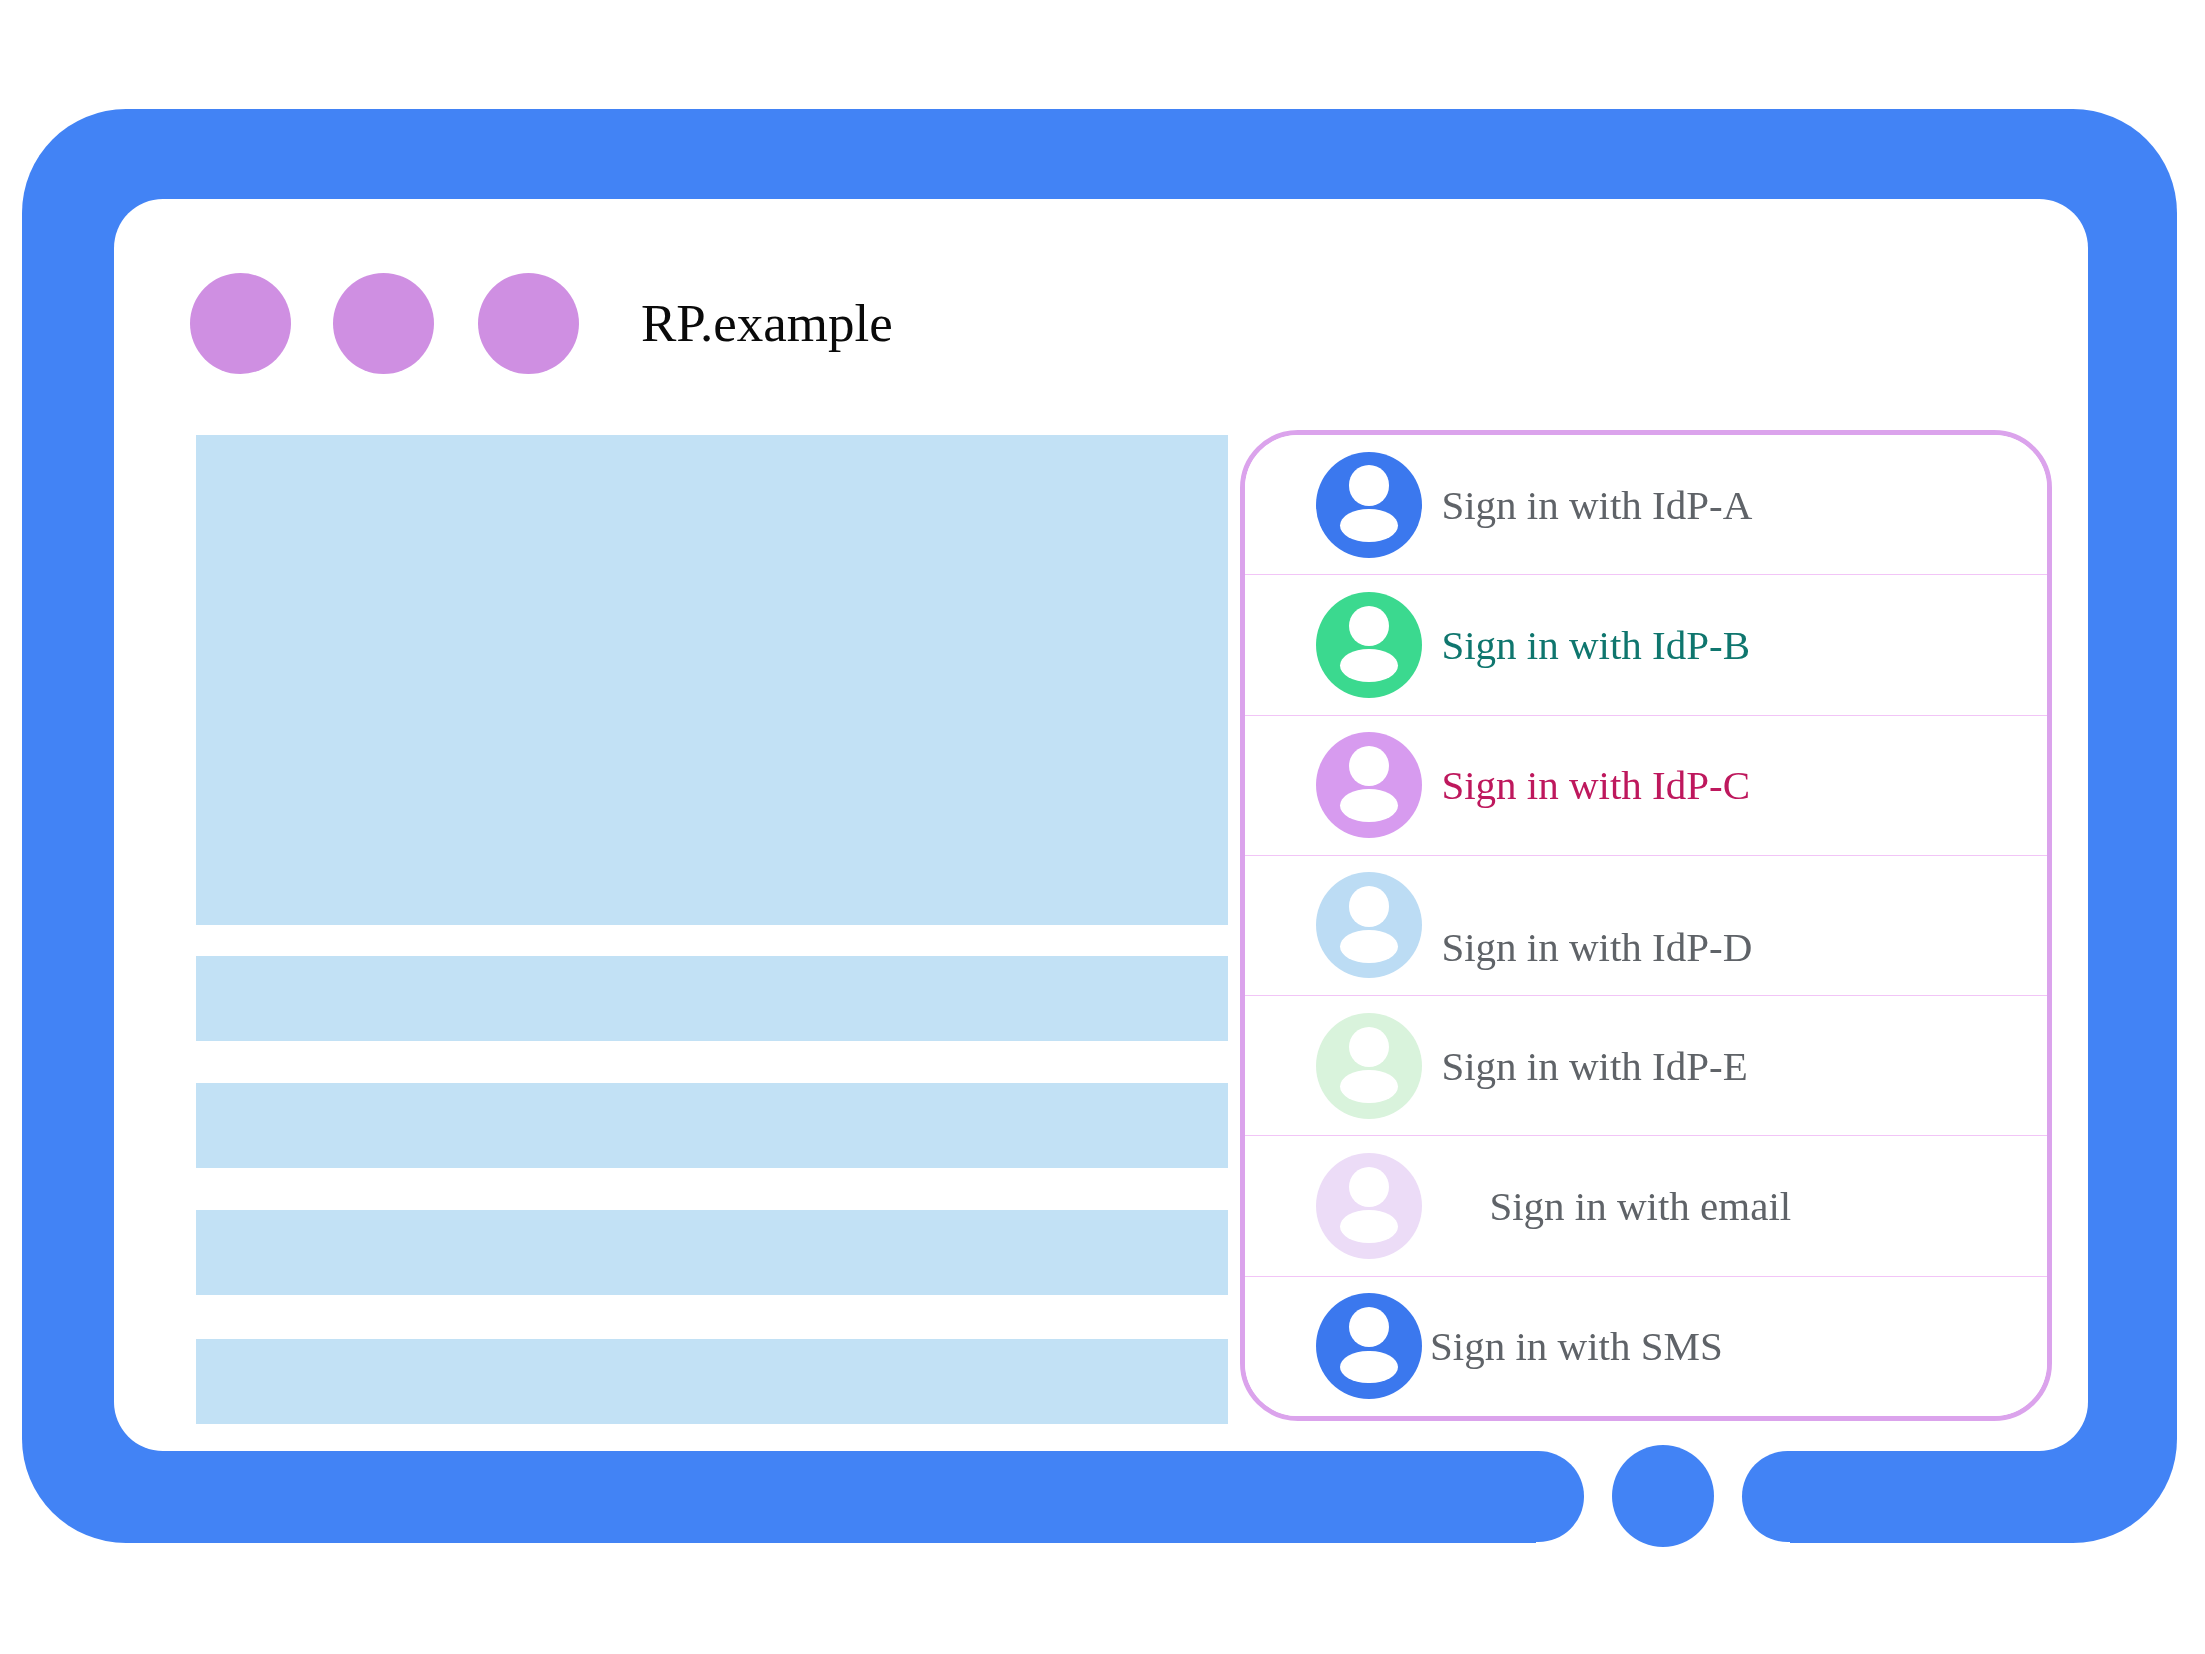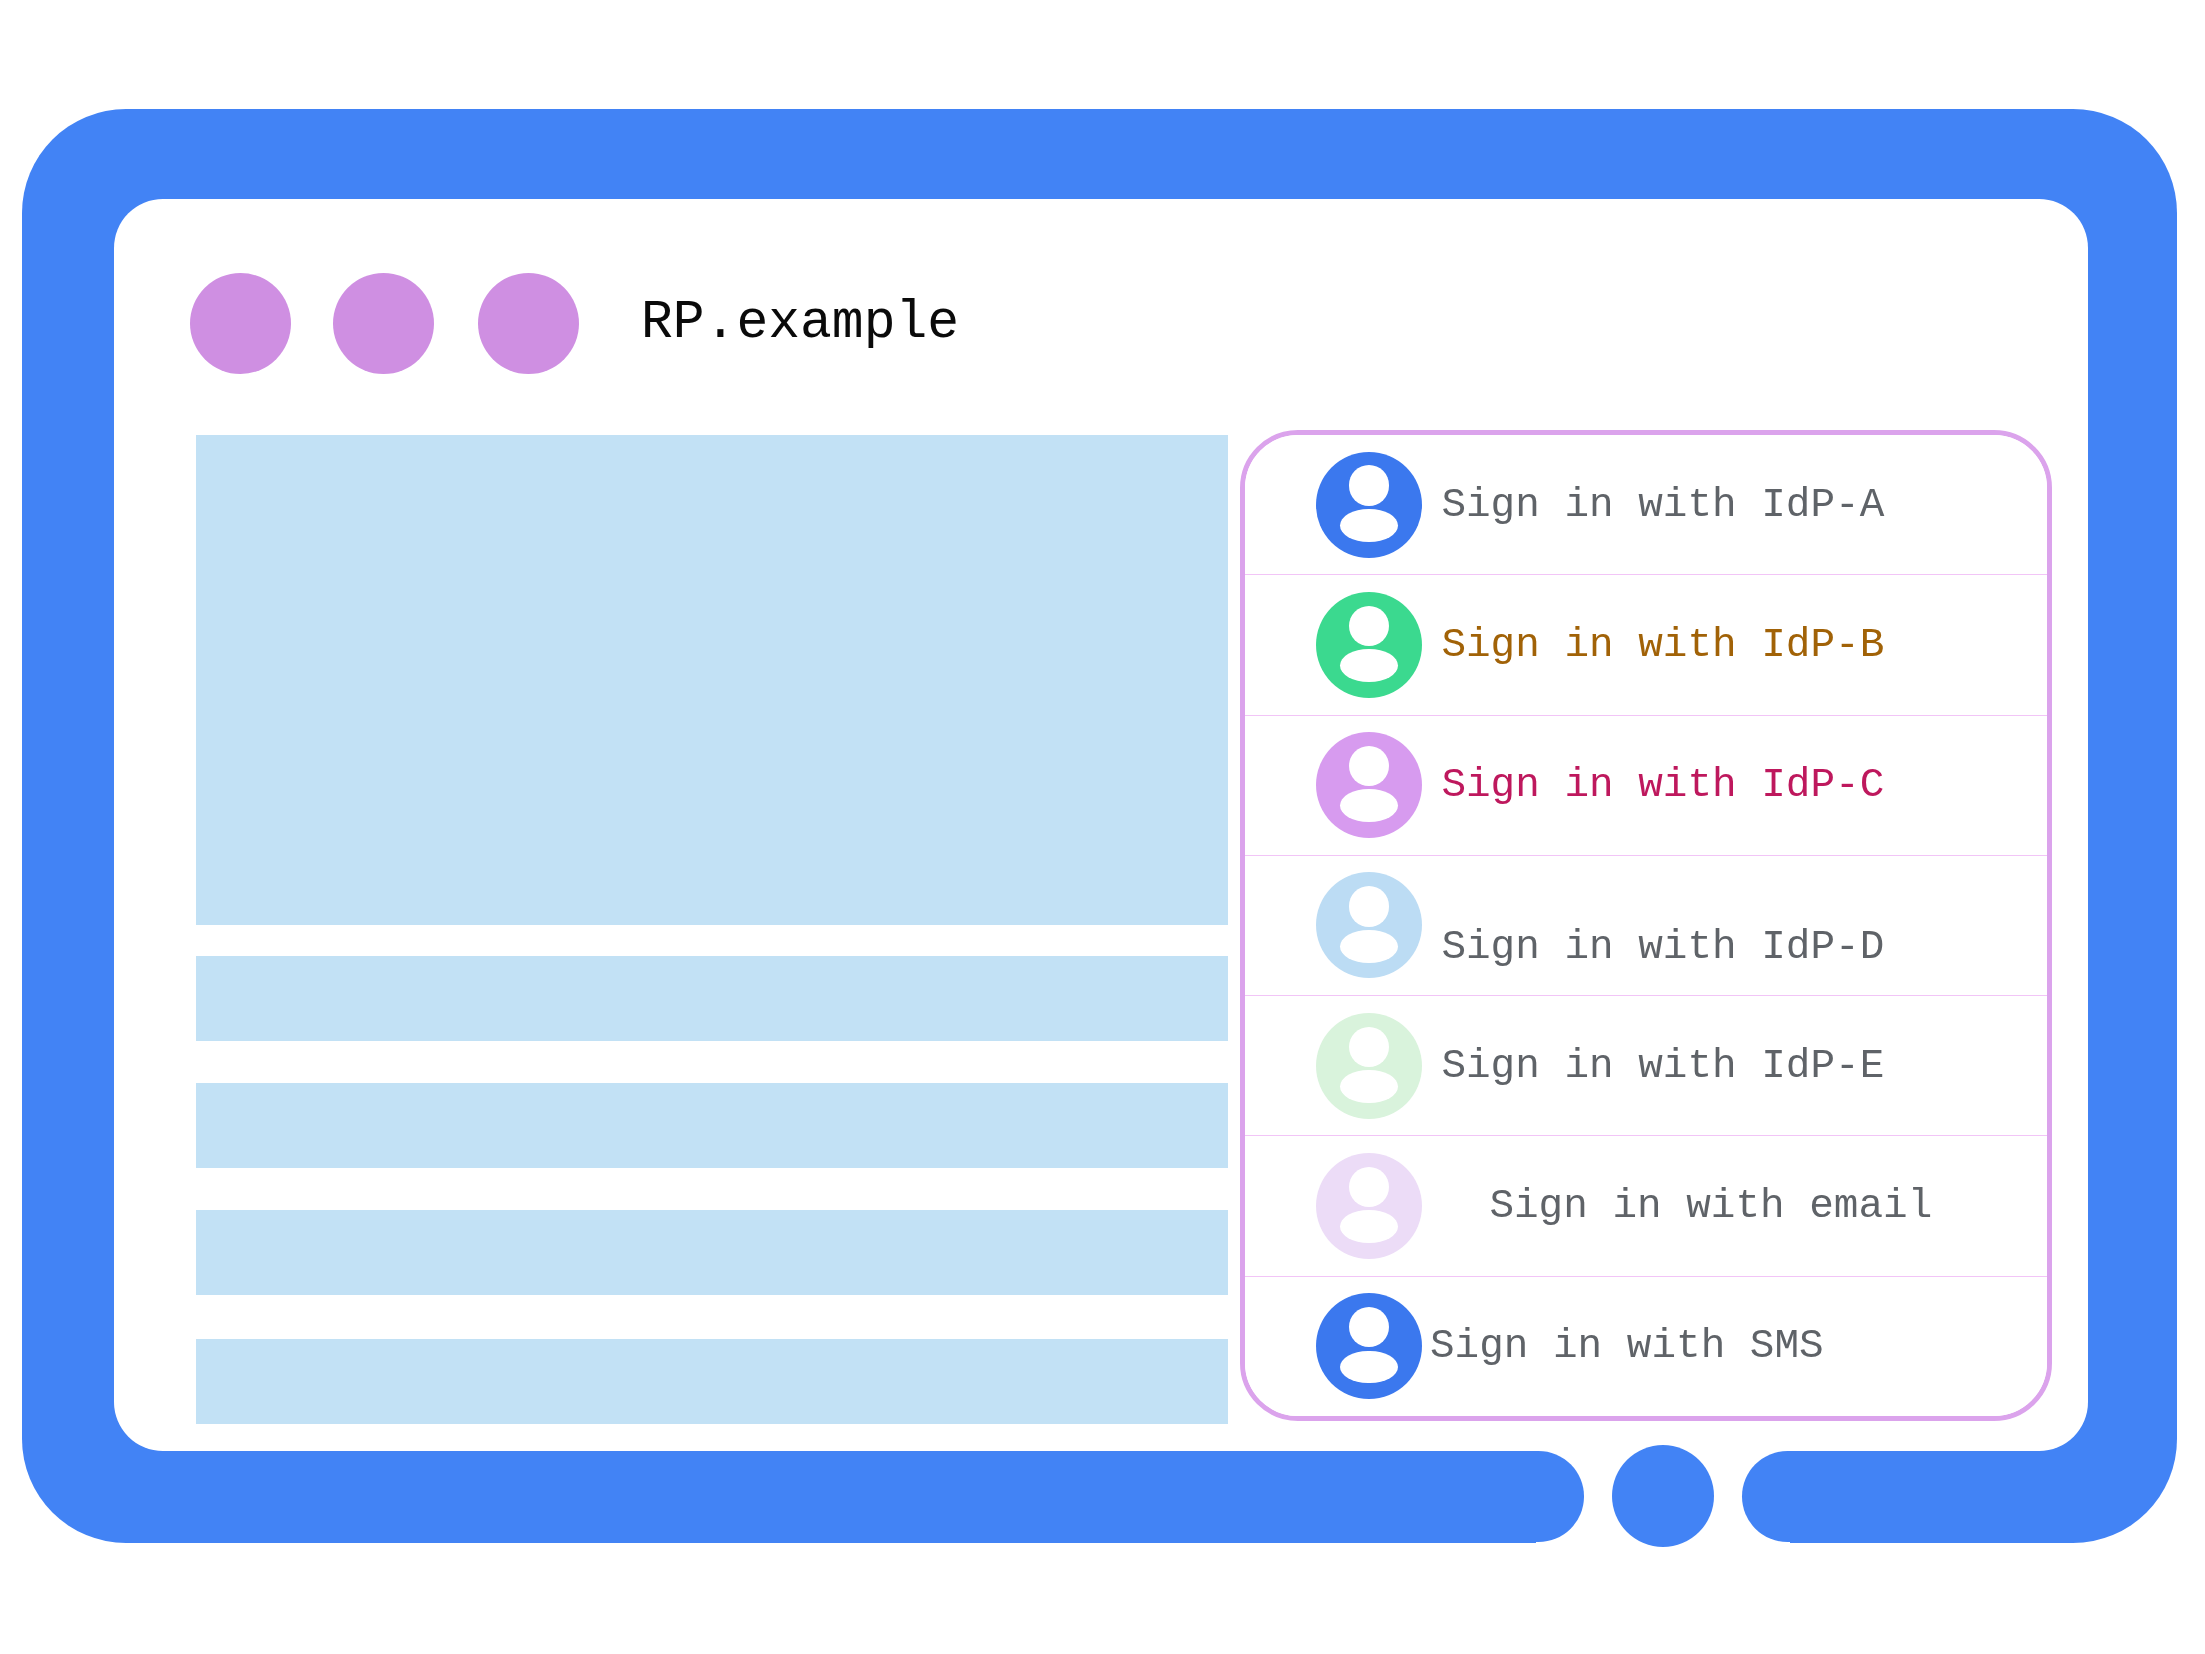--- a/index.html
+++ b/index.html
@@ -1,18 +1,18 @@
 <!DOCTYPE html>
 <html style="font-size:14px"><head>
 <meta charset="utf-8">
 <style>
   html,body { margin:0; padding:0; background:#ffffff; }
   .canvas {
     position:relative; width:2206px; height:1654px; background:#ffffff;
-    font-family:Liberation Mono, monospace; overflow:hidden;
+    font-family:Liberation Serif, serif; overflow:hidden;
   }
 
   
   .device {
     position:absolute; left:22px; top:109px; width:2155px; height:1434px;
     background:#4283f5; border-radius:104px;
   }
   .screen {
     position:absolute; left:114px; top:199px; width:1974px; height:1252px;
     background:#ffffff; border-radius:49px;
@@ -108,21 +108,21 @@
           <span class="torso"></span>
         </span>
       <span class="label" style="color: rgb(95, 99, 104);">Sign in with IdP-A</span>
     </div>
 
     <div class="row" style="border-bottom-color: rgb(242, 197, 247);">
       <span class="avatar" style="background: rgb(59, 217, 143);">
           <span class="head"></span>
           <span class="torso"></span>
         </span>
-      <span class="label" style="color: #a16207;">Sign in with IdP-B</span>
+      <span class="label" style="color: #0f766e;">Sign in with IdP-B</span>
     </div>
 
     <div class="row" style="border-bottom-color: rgb(242, 197, 247);">
       <span class="avatar" style="background: rgb(215, 155, 239);">
           <span class="head"></span>
           <span class="torso"></span>
         </span>
       <span class="label" style="color: #be185d;">Sign in with IdP-C</span>
     </div>
 

